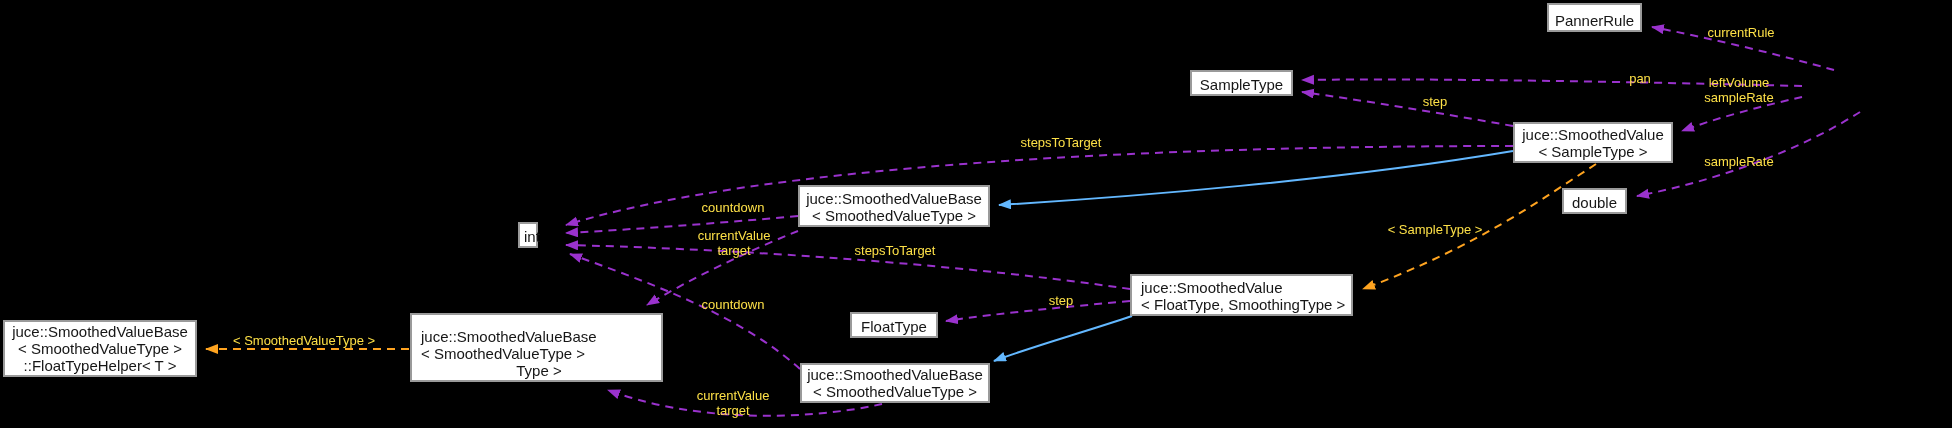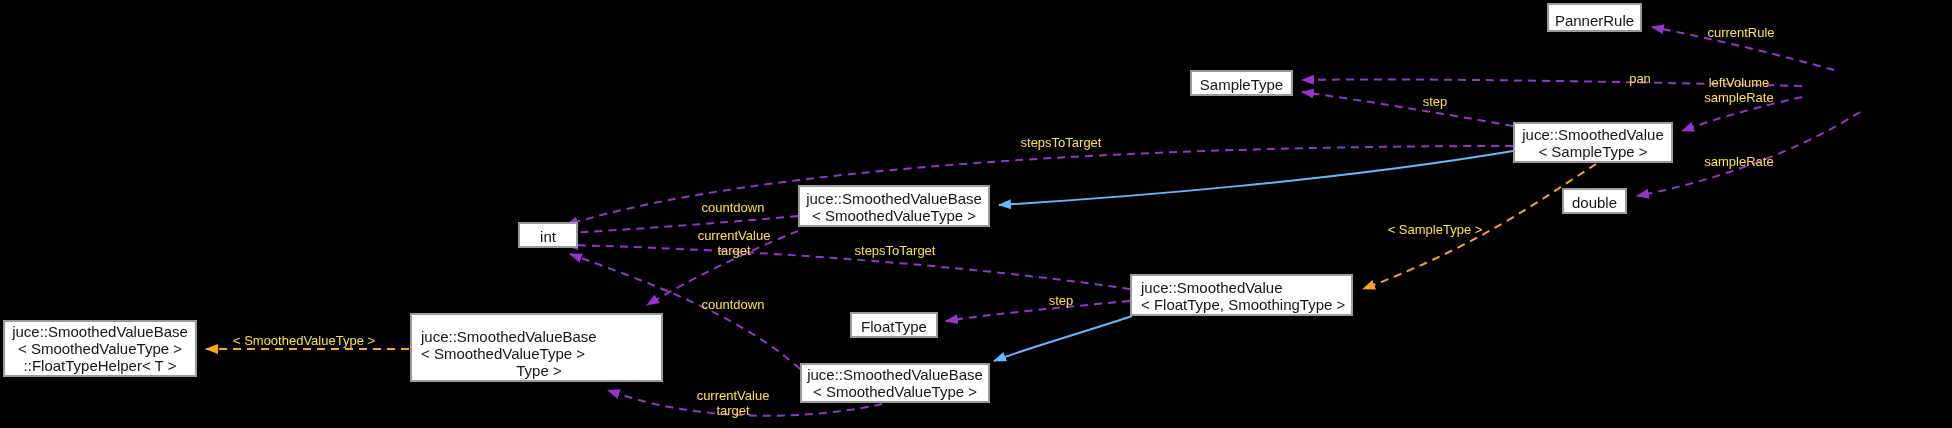--- a/index.html
+++ b/index.html
@@ -85,21 +85,21 @@
 
   <div class="node" style="left:1562px;top:188px;width:65px;height:26px;">
     <span class="ln">double</span>
   </div>
 
   <div class="node" style="left:798px;top:185px;width:192px;height:42px;">
     <span class="ln">juce::SmoothedValueBase</span>
     <span class="ln">&lt; SmoothedValueType &gt;</span>
   </div>
 
-  <div class="node" style="left:518px;top:222px;width:60px;height:26px;">
+  <div class="node" style="left:518px;top:222px;width:20px;height:26px;">
     <span class="ln">int</span>
   </div>
 
   <div class="node align-left" style="left:1130px;top:274px;width:223px;height:42px;">
     <span class="ln">juce::SmoothedValue</span>
     <span class="ln">&lt; FloatType, SmoothingType &gt;</span>
   </div>
 
   <div class="node" style="left:850px;top:312px;width:88px;height:26px;">
     <span class="ln">FloatType</span>

